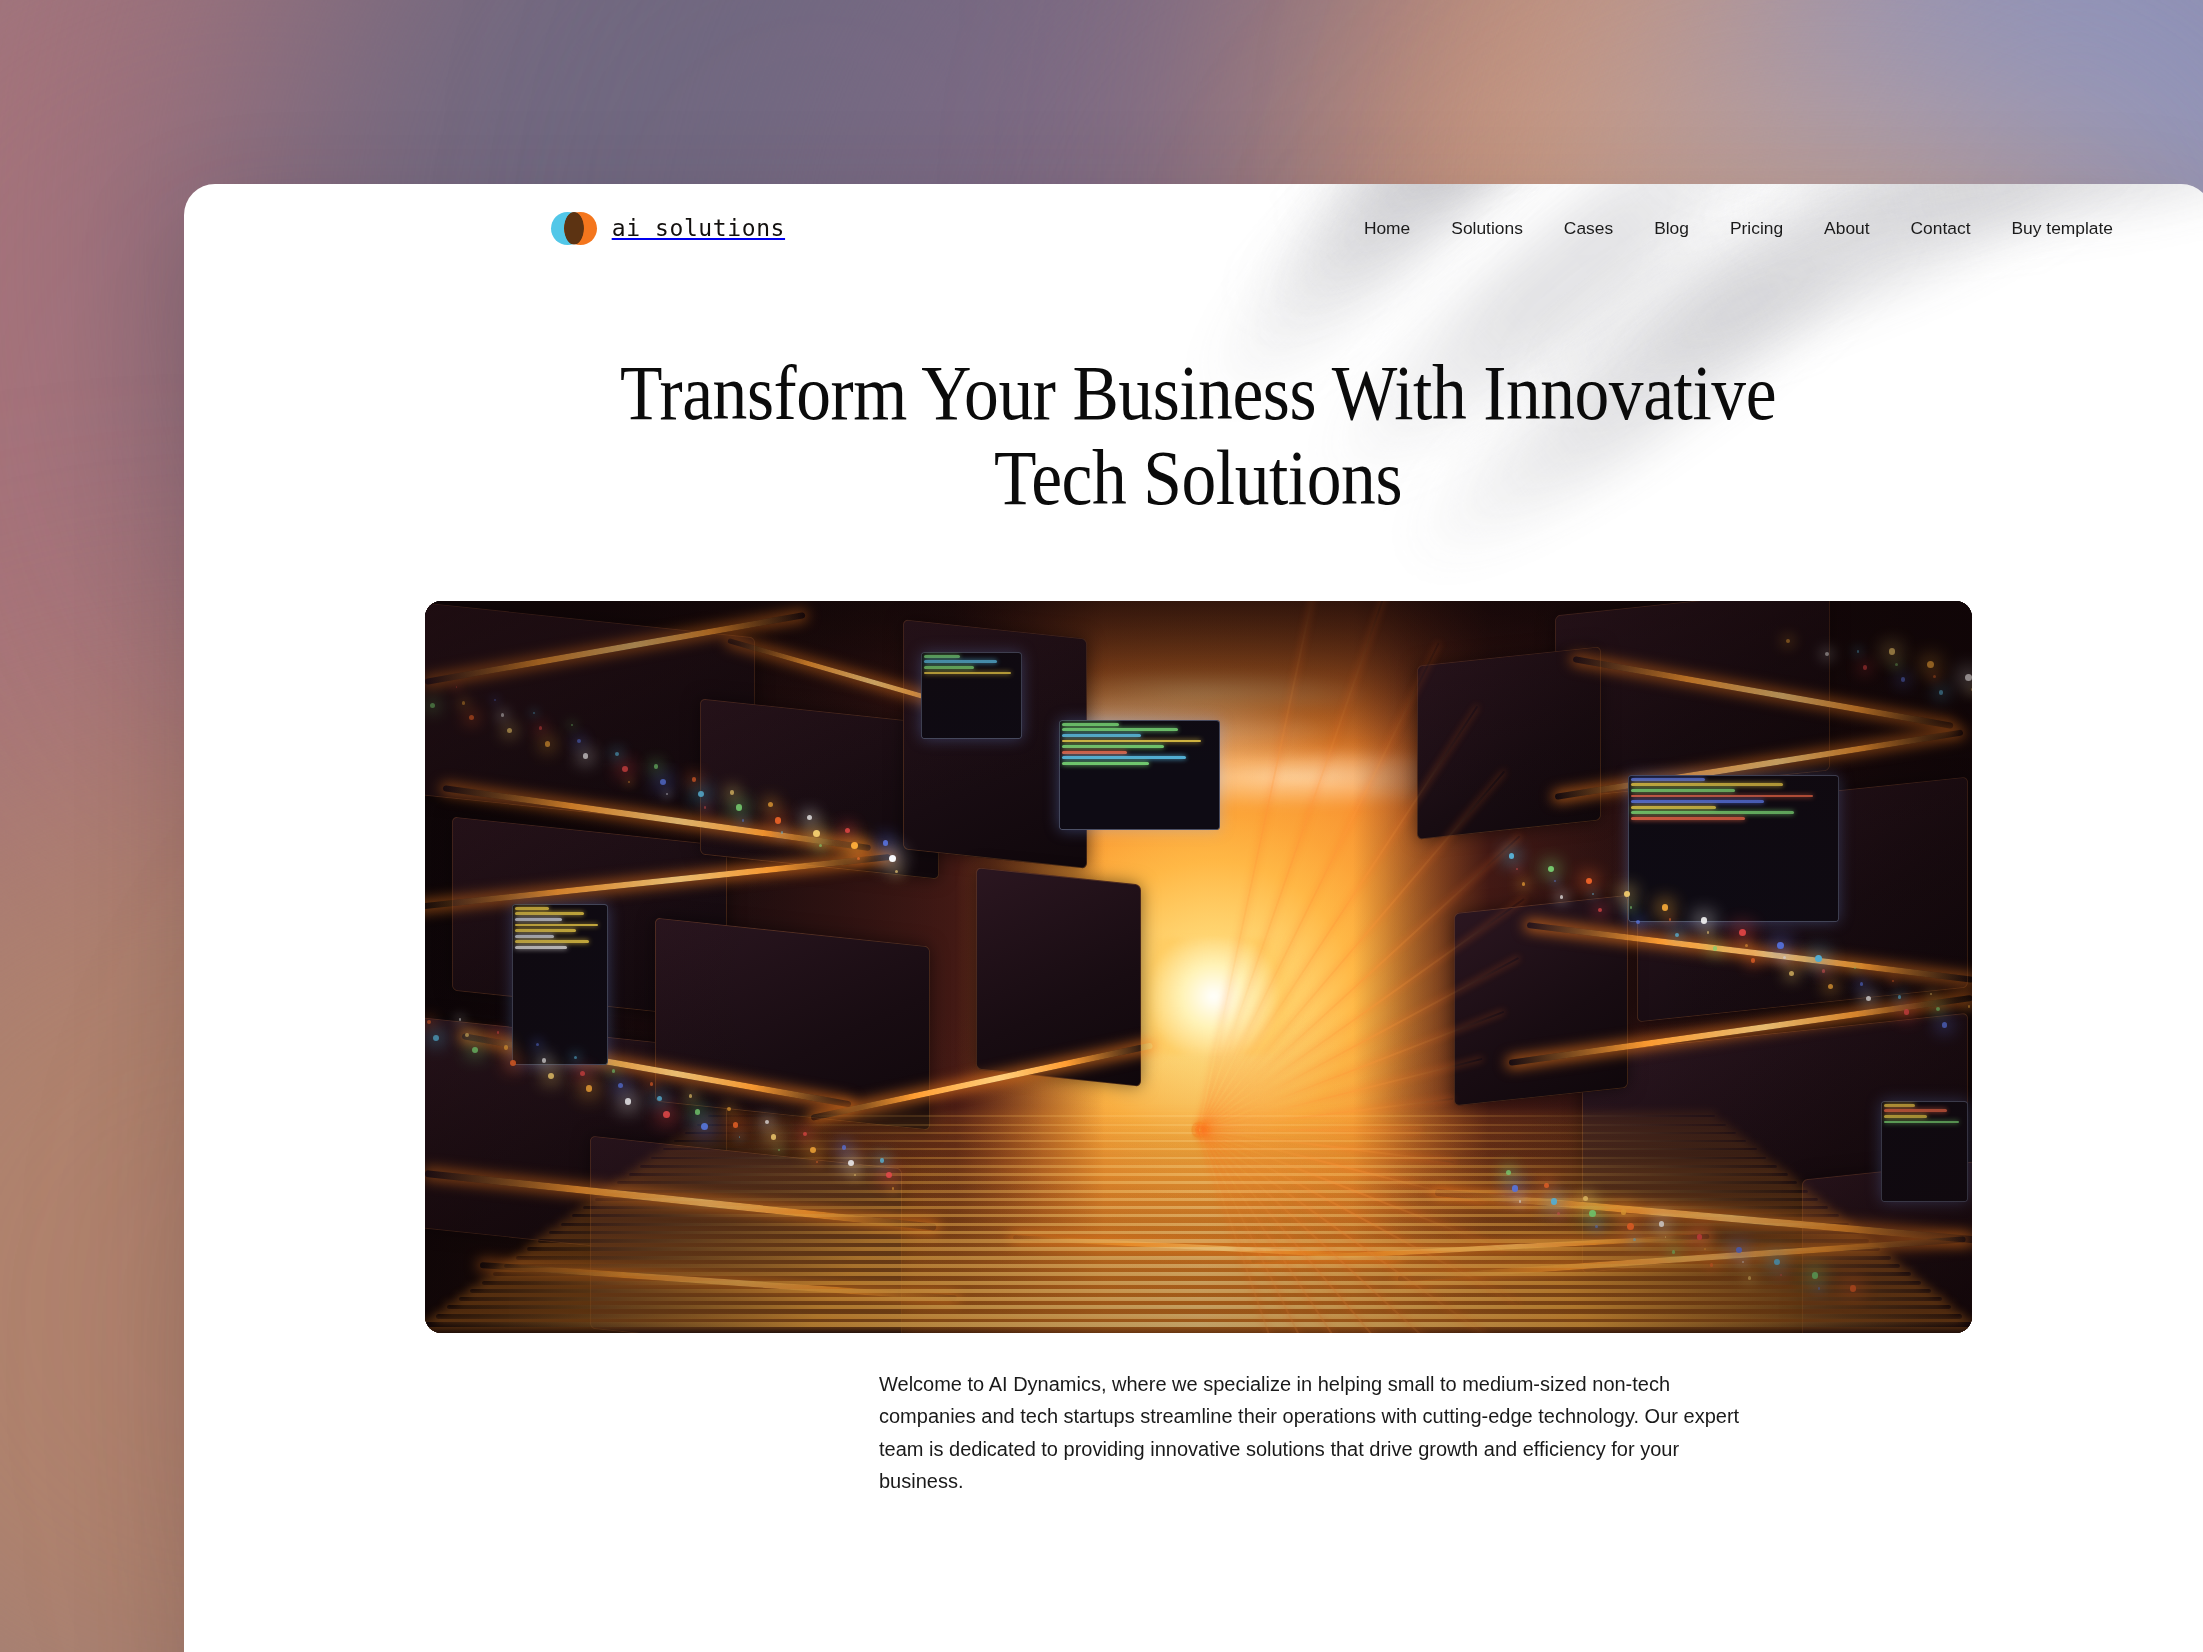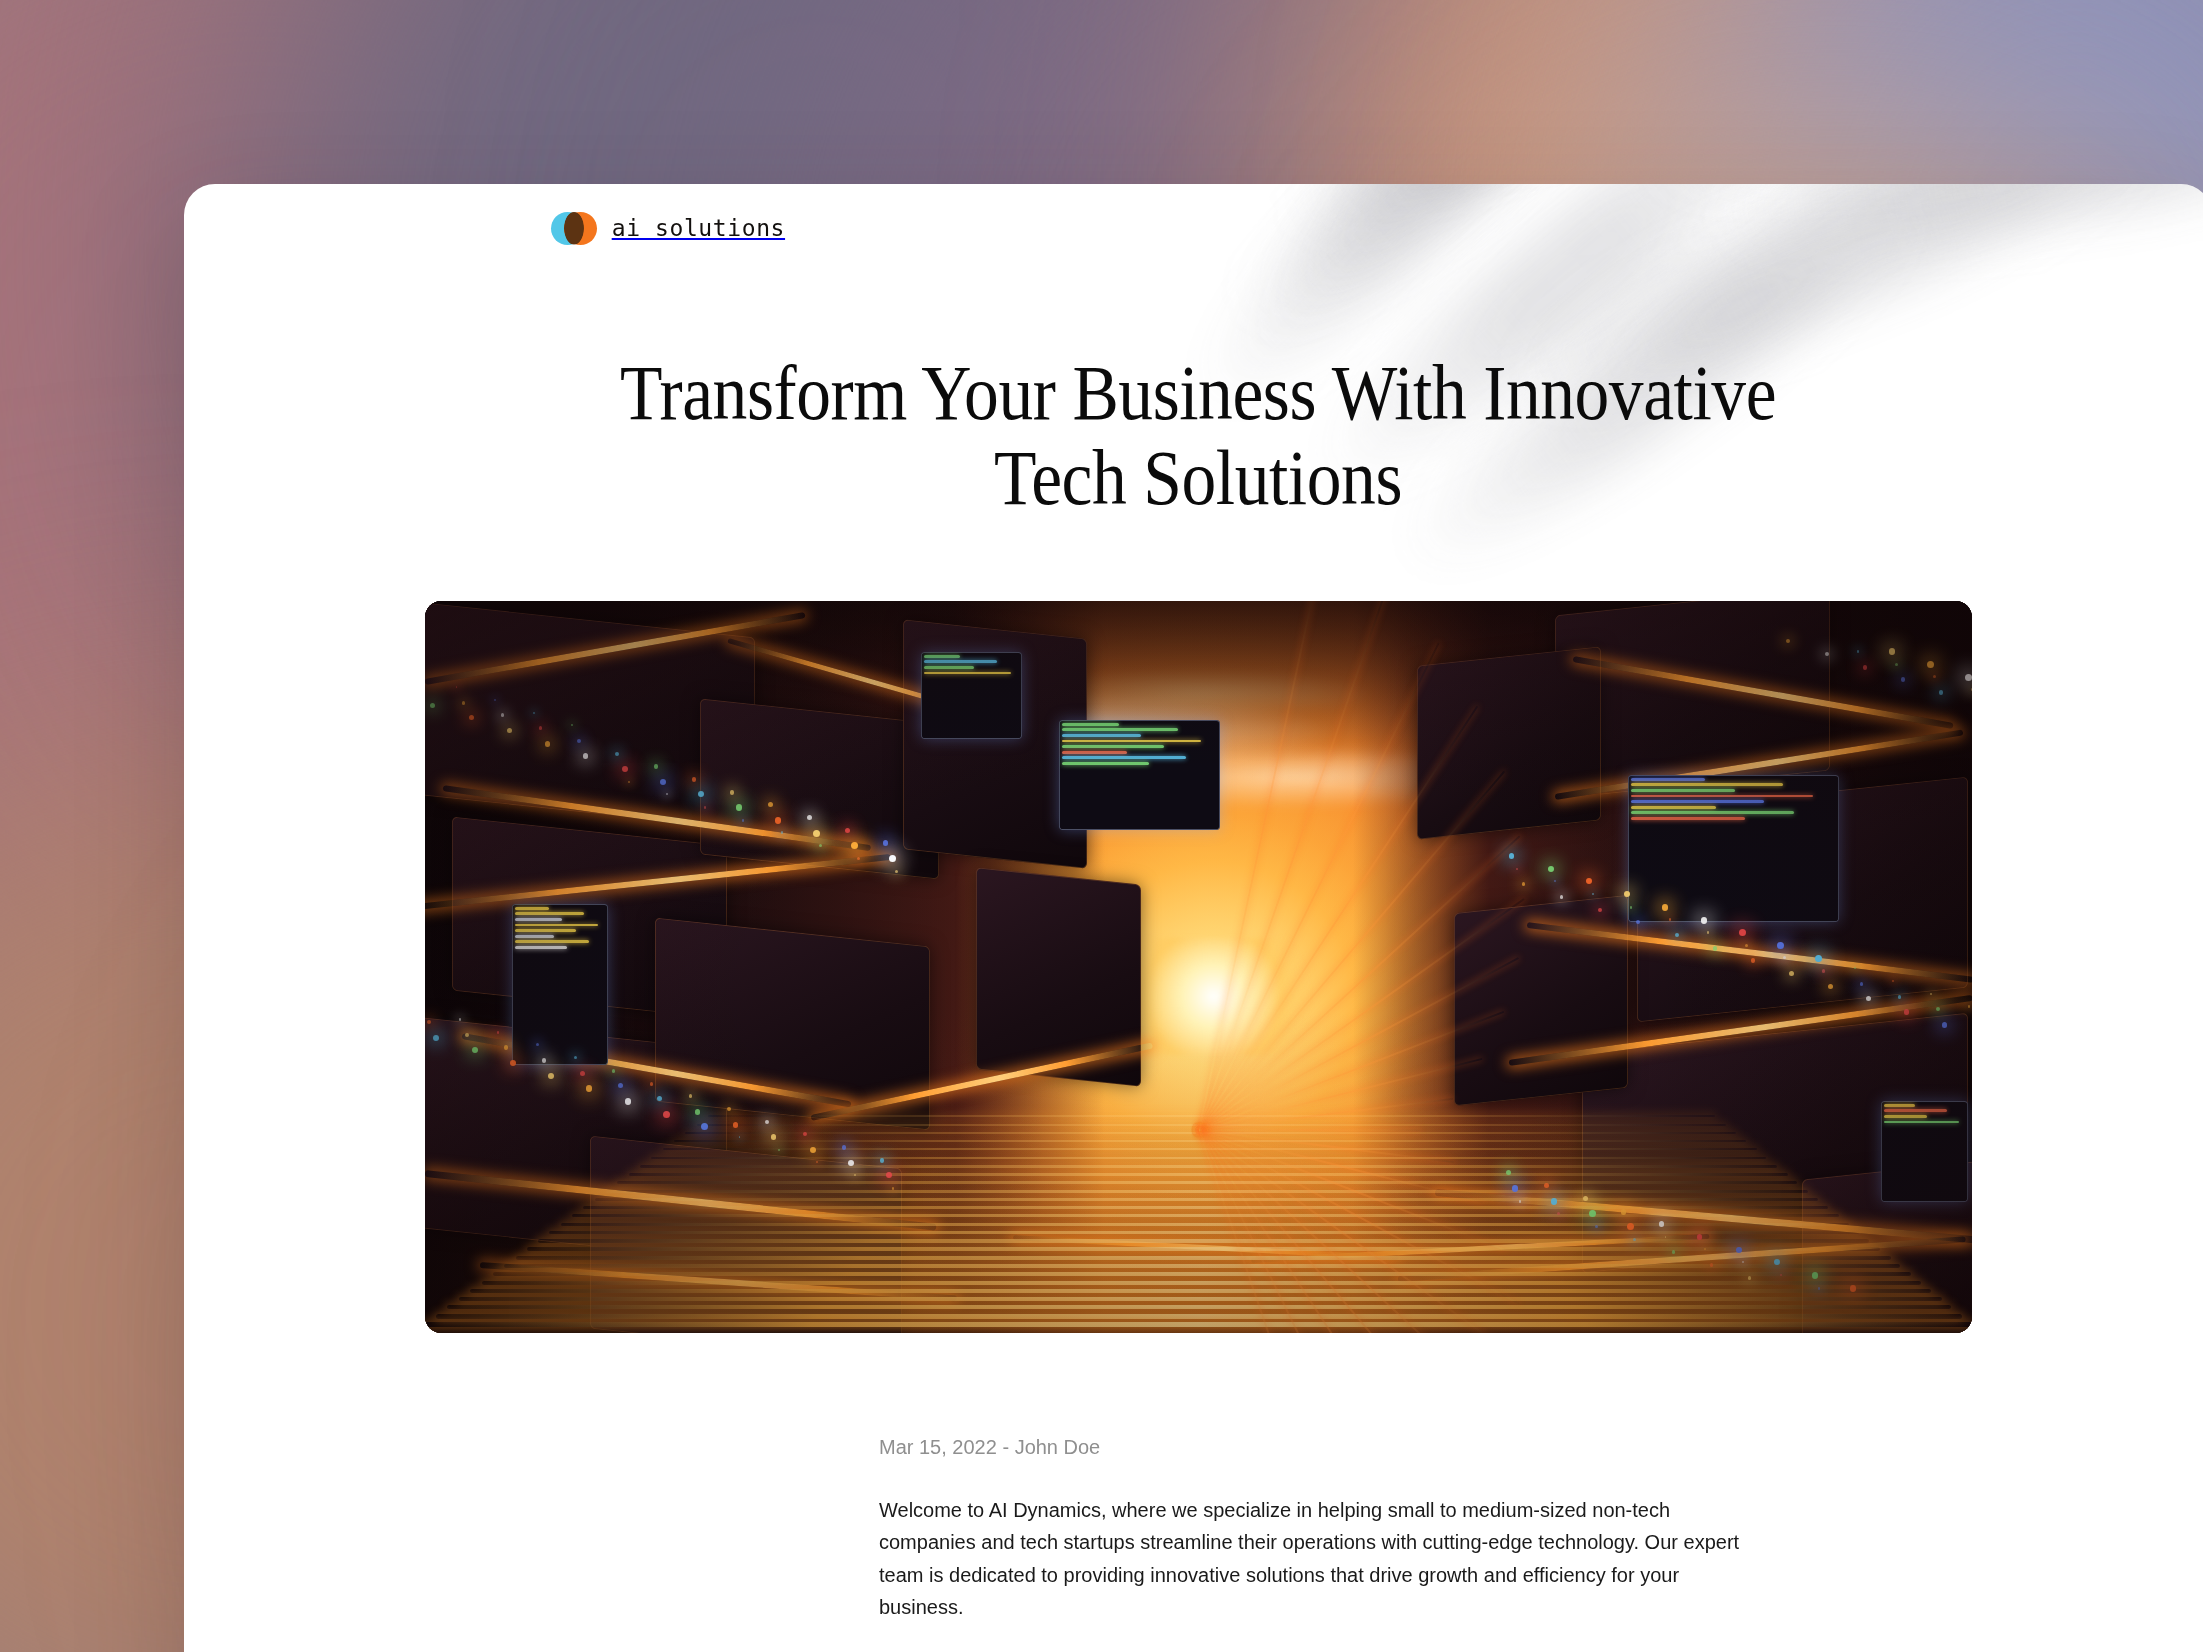--- a/index.html
+++ b/index.html
@@ -237,20 +237,30 @@
 
   <nav id="navbar">
     <a id="brand" href="#">
       <span id="logo-mark">
         <span class="c left"></span>
         <span class="c right"></span>
         <span class="overlap"></span>
       </span>
       <span id="brand-name">ai solutions</span>
     </a>
+    <div id="nav-links">
+      <a class="nav-link" href="#">Home</a>
+      <a class="nav-link" href="#">Solutions</a>
+      <a class="nav-link" href="#">Cases</a>
+      <a class="nav-link" href="#">Blog</a>
+      <a class="nav-link" href="#">Pricing</a>
+      <a class="nav-link" href="#">About</a>
+      <a class="nav-link" href="#">Contact</a>
+      <a class="nav-link" href="#">Buy template</a>
+    </div>
   </nav>
 
   <main id="article">
 
     <h1 id="headline">
       <span>Transform Your Business With Innovative</span><br>
       <span>Tech Solutions</span>
     </h1>
 
     <figure id="hero-figure">
@@ -530,19 +540,18 @@
           <div class="dot" style="left: 1502px; top: 60px; width: 7px; height: 7px; background: rgb(255, 176, 58); box-shadow: rgb(255, 176, 58) 0px 0px 19.6px 3.7px; opacity: 0.97;"></div>
           <div class="dot" style="left: 1540px; top: 73px; width: 7.2px; height: 7.2px; background: rgb(255, 255, 255); box-shadow: rgb(255, 255, 255) 0px 0px 20px 3.8px; opacity: 0.99;"></div>
           <div class="dot" style="left: 31px; top: 85px; width: 1.9px; height: 1.9px; background: rgb(242, 74, 74); box-shadow: rgb(242, 74, 74) 0px 0px 9.3px 1.7px; opacity: 0.5;"></div>
           <div class="dot" style="left: 69px; top: 98px; width: 2.1px; height: 2.1px; background: rgb(92, 123, 240); box-shadow: rgb(92, 123, 240) 0px 0px 9.7px 1.7px; opacity: 0.52;"></div>
           <div class="dot" style="left: 108px; top: 111px; width: 2.3px; height: 2.3px; background: rgb(92, 198, 240); box-shadow: rgb(92, 198, 240) 0px 0px 10px 1.8px; opacity: 0.54;"></div>
           <div class="dot" style="left: 146px; top: 123px; width: 2.4px; height: 2.4px; background: rgb(125, 224, 122); box-shadow: rgb(125, 224, 122) 0px 0px 10.4px 1.9px; opacity: 0.56;"></div>
           <div class="vignette"></div>
       </div>
     </figure>
 
-    <div id="post-meta">Mar 15, 2022 - John Doe</div>
 
     <p class="post-body">Welcome to AI Dynamics, where we specialize in helping small to medium-sized non-tech companies and tech startups streamline their operations with cutting-edge technology. Our expert team is dedicated to providing innovative solutions that drive growth and efficiency for your business.</p>
 
   </main>
 </div>
 
 
 </body></html>

